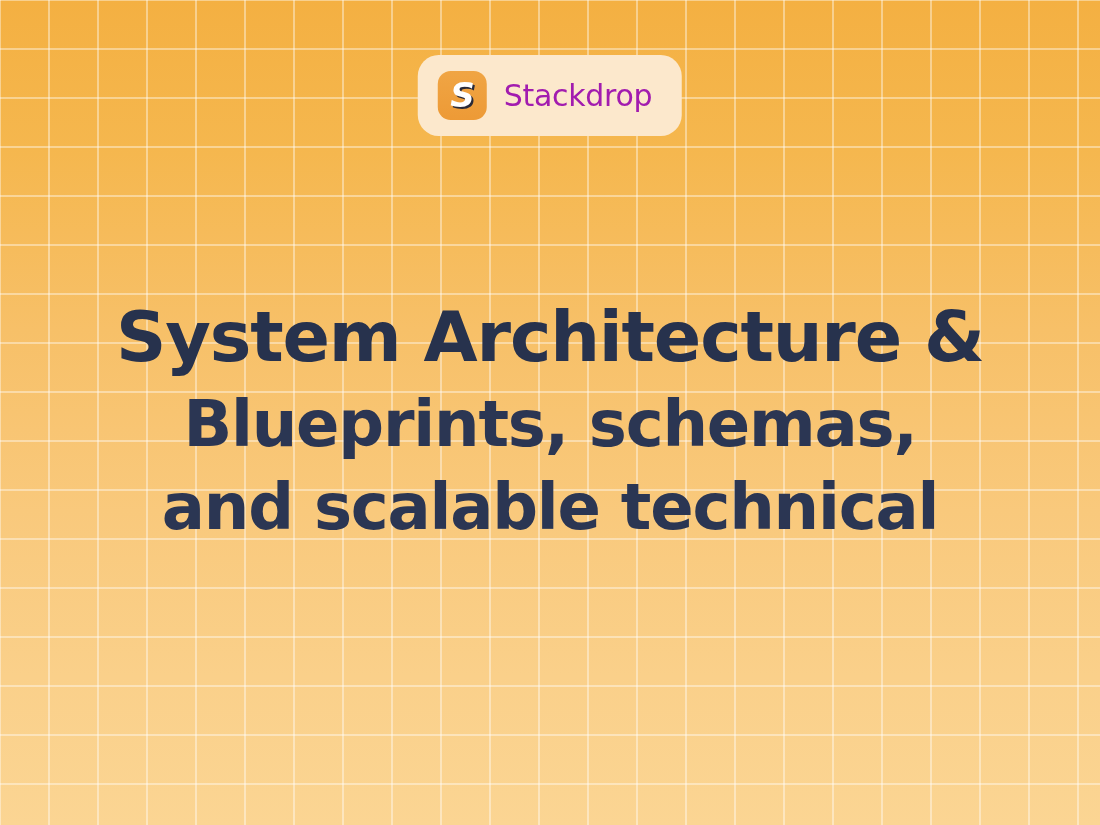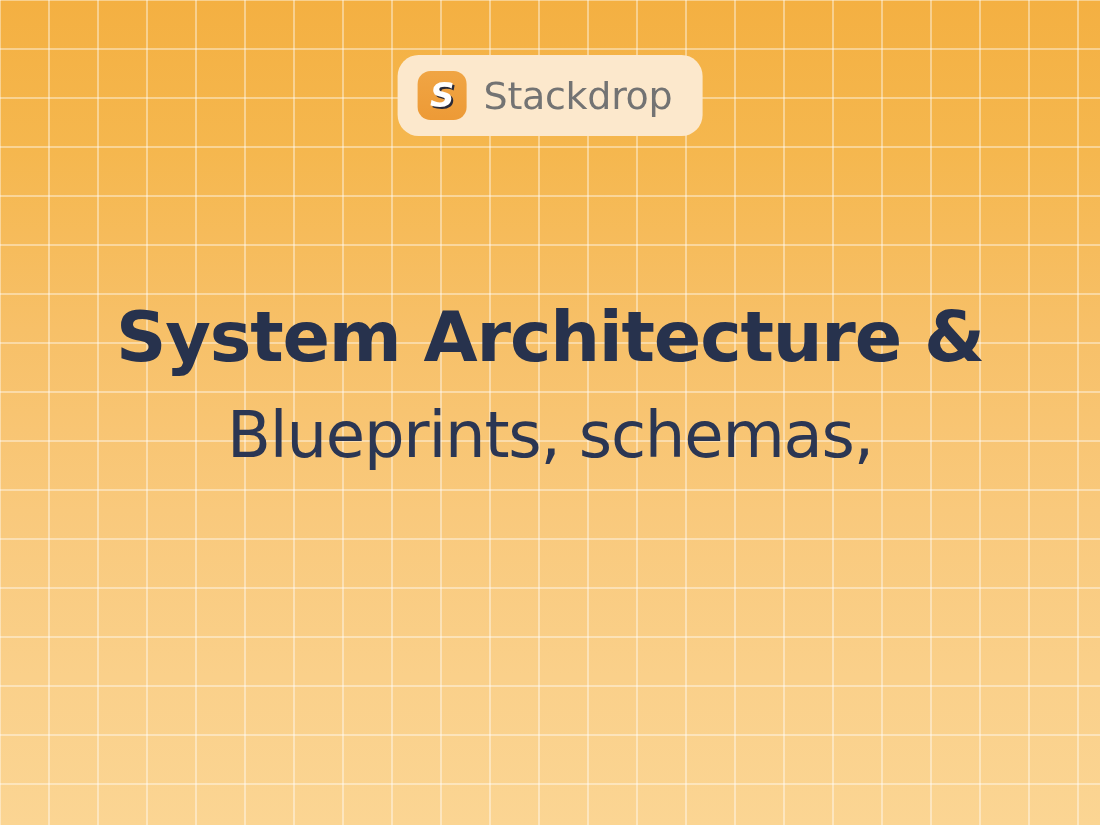--- a/index.html
+++ b/index.html
@@ -72,23 +72,23 @@
     font-style: italic;
     color: #FFFFFF;
     line-height: 1;
     letter-spacing: -0.5px;
     text-shadow: 2px 2px 0 #2A2A38;
     transform: translateY(-1px);
   }
 
   #wordmark {
     font-family: "DejaVu Sans", "Liberation Sans", sans-serif;
-    font-size: 38px;
+    font-size: 30px;
     font-weight: 500;
-    color: #737373;
+    color: #a21caf;
     letter-spacing: -0.3px;
     white-space: nowrap;
     line-height: 1;
   }
 
   
   #text-block {
     position: absolute;
     left: 0;
     right: 0;
@@ -108,25 +108,25 @@
     margin: 0;
   }
 
   #headline .hl-line {
     display: block;
   }
 
   #subheadline {
     font-family: "DejaVu Sans", "Liberation Sans", sans-serif;
     font-size: 64px;
-    font-weight: normal;
+    font-weight: bold;
     color: #2B3653;
     line-height: 1.3;
     letter-spacing: -1.2px;
-    margin: 15px 0 0 0;
+    margin: 4px 0 0 0;
   }
 
   #subheadline .sub-line {
     display: block;
   }
 </style>
 </head>
 <body>
 
 <div id="slide">
@@ -139,16 +139,17 @@
     </div>
     <div id="wordmark">Stackdrop</div>
   </div>
 
   <div id="text-block">
     <h1 id="headline">
       <span class="hl-line">System Architecture &amp;</span>
     </h1>
     <p id="subheadline">
       <span class="sub-line">Blueprints, schemas,</span>
+      <span class="sub-line">and scalable technical</span>
     </p>
   </div>
 
 </div>
 
 </body></html>

